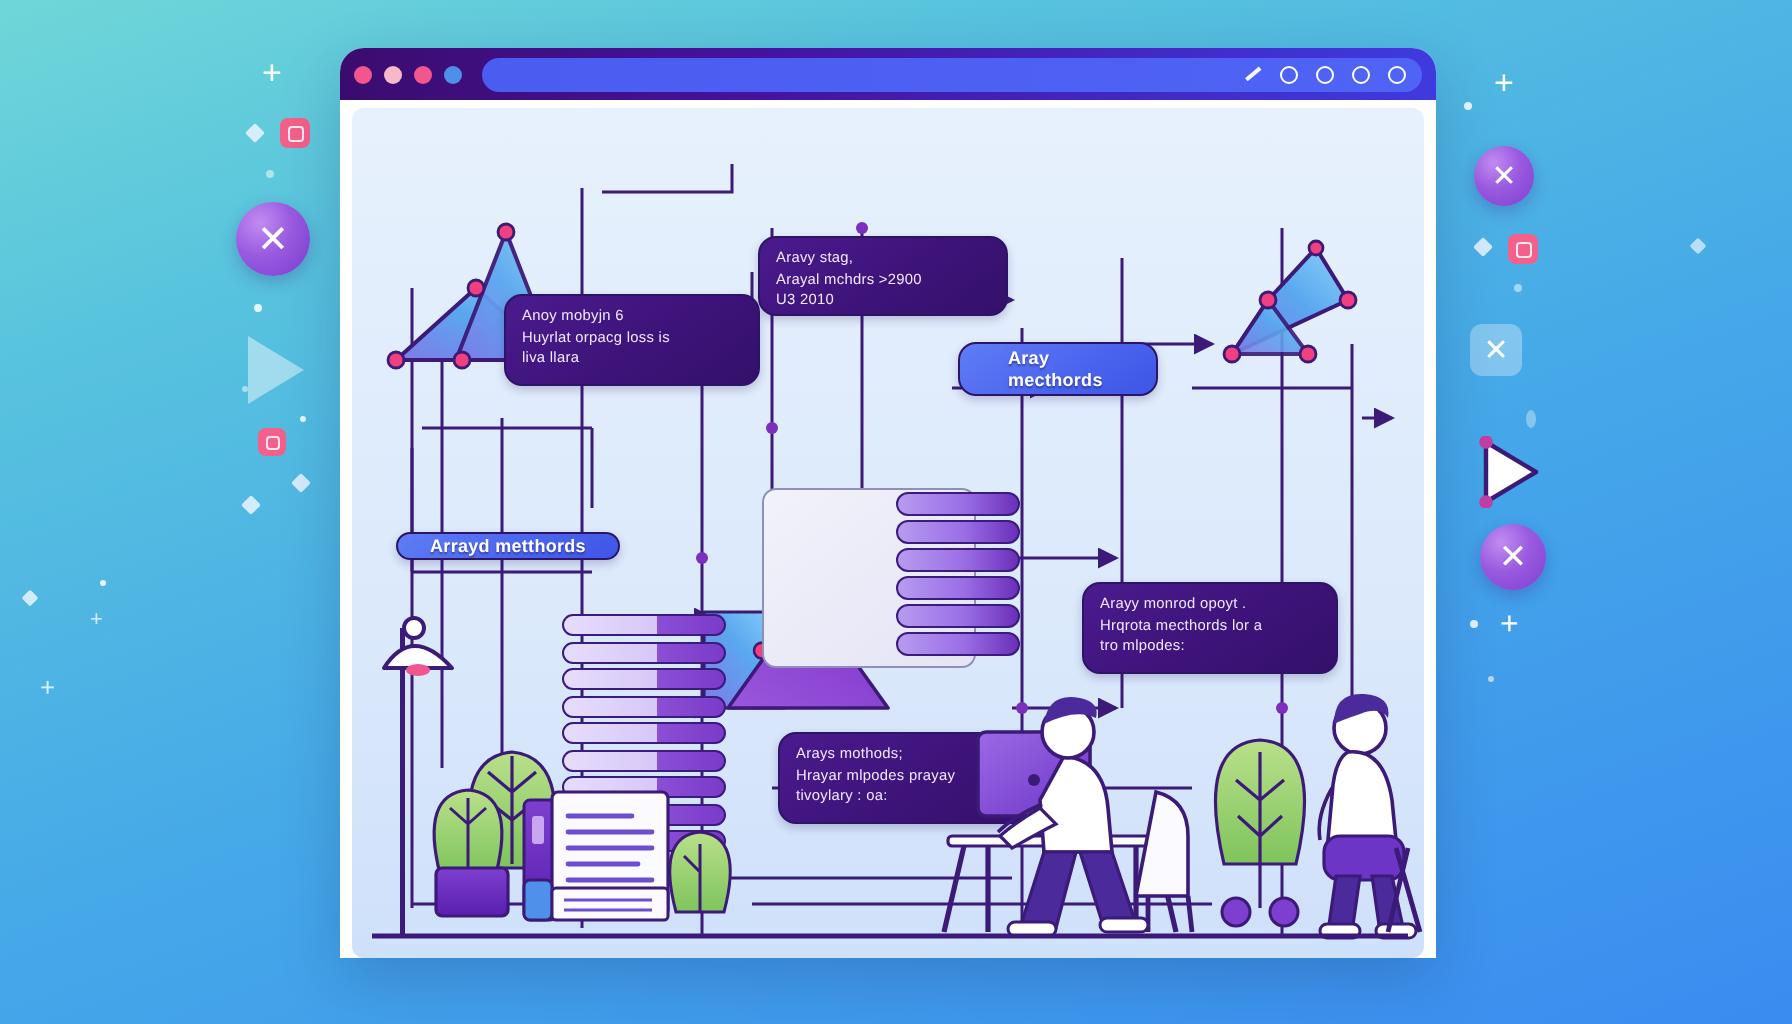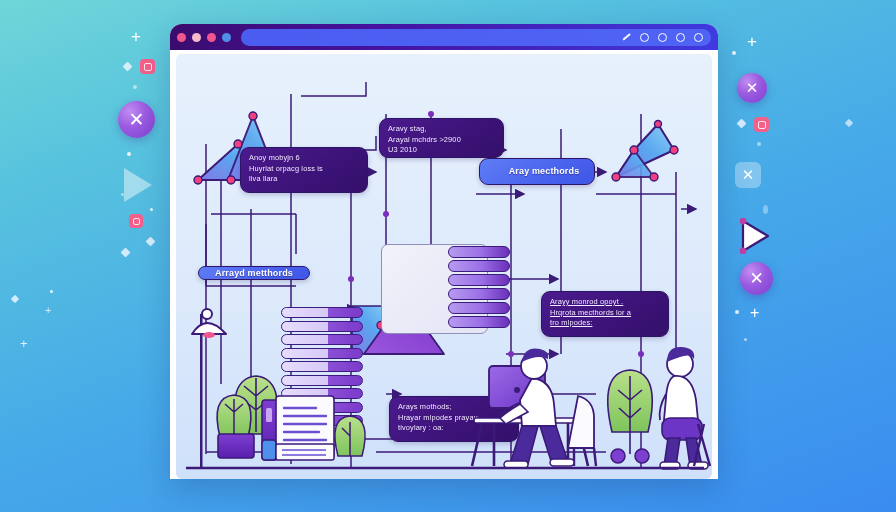--- a/index.html
+++ b/index.html
@@ -309,42 +309,42 @@
             <div class="sb"></div>
             <div class="sb"></div>
         </div>
 
         <div class="node dark" style="left:203px;top:28px;width:125px;height:40px;margin-top:36px;">
           <span class="ln">Aravy stag,</span>
           <span class="ln">Arayal mchdrs &gt;2900</span>
           <span class="ln">U3 2010</span>
         </div>
 
-        <div class="node dark" style="left:64px;top:93px;width:128px;height:46px;">
+        <div class="node dark" style="left:76px;top:93px;width:128px;height:46px;">
           <span class="ln">Anoy mobyjn 6</span>
           <span class="ln">Huyrlat orpacg loss is</span>
           <span class="ln">liva llara</span>
         </div>
 
-        <div class="node blue" style="left:303px;top:104px;width:116px;height:27px;padding-left:24px;">
+        <div class="node blue" style="left:303px;top:117px;width:100px;height:27px;padding-left:24px;">
           <span>Aray mecthords</span>
         </div>
 
 
-        <div class="node dark" style="left:365px;top:237px;width:128px;height:46px;text-decoration:underline;">
+        <div class="node dark" style="left:365px;top:237px;width:128px;height:46px;">
           <span class="ln">Arayy monrod opoyt .</span>
           <span class="ln">Hrqrota  mecthords  lor a</span>
           <span class="ln">tro mlpodes:</span>
         </div>
 
         <div class="node blue" style="left:22px;top:212px;width:112px;height:14px;">
           <span>Arrayd metthords</span>
         </div>
 
-        <div class="node dark" style="left:213px;top:312px;width:130px;height:46px;margin-top:30px;">
+        <div class="node dark" style="left:213px;top:312px;width:130px;height:46px;">
           <span class="ln">Arays mothods;</span>
           <span class="ln">Hrayar mlpodes prayay</span>
           <span class="ln">tivoylary  : oa:</span>
         </div>
 
         <svg id="sceneSvg" viewBox="0 0 536 175" preserveAspectRatio="none">
           <defs>
             <linearGradient id="gTree" x1="0" y1="0" x2="0" y2="1">
               <stop offset="0%" stop-color="#b9e08a"></stop>
                 <stop offset="100%" stop-color="#7fc45c"></stop>

